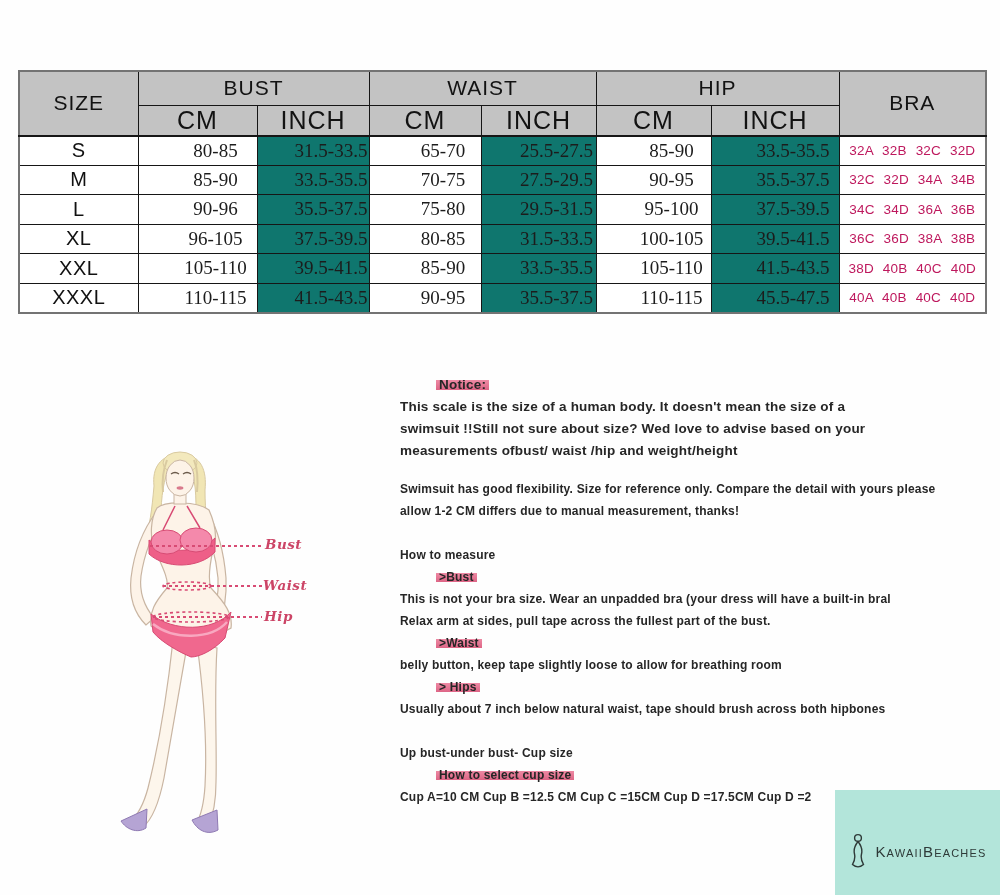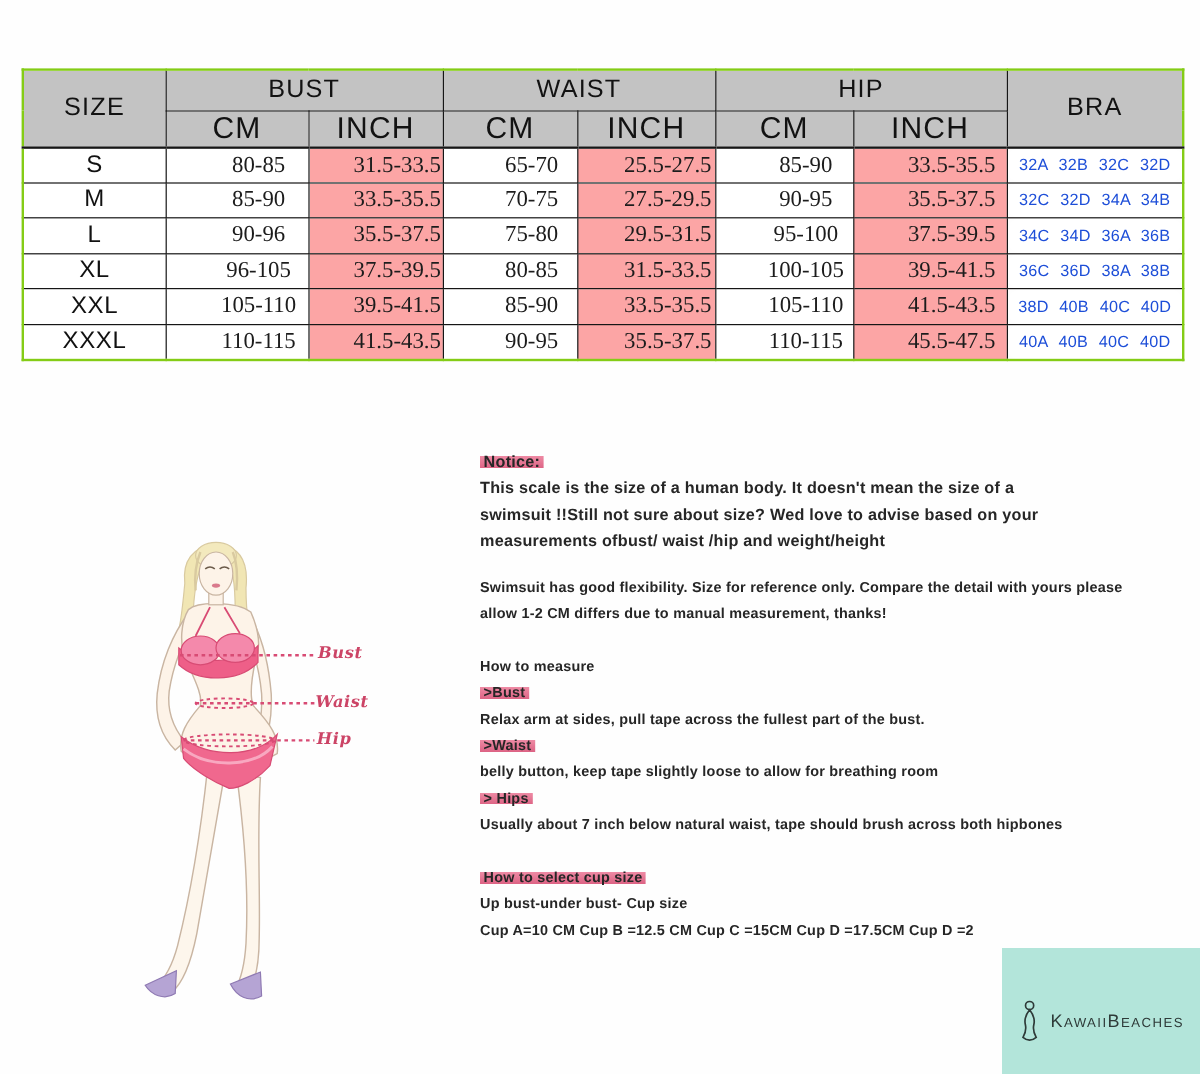--- a/index.html
+++ b/index.html
@@ -4,46 +4,46 @@
 <style>
   * { margin:0; padding:0; box-sizing:border-box; }
   html,body { background:#ffffff; }
   .page {
     position:relative; width:1000px; height:895px; background:#fefefe;
     font-family:"Liberation Sans", sans-serif; overflow:hidden;
   }
 
   
   table.size-table {
-    position:absolute; left:18px; top:57px; width:967px;
+    position:absolute; left:18px; top:70px; width:967px;
     border-collapse:collapse; table-layout:fixed;
-    border:2px solid #84cc16;
+    border:2px solid #737373;
   }
   .size-table th, .size-table td {
     border:1px solid #161616; text-align:center; vertical-align:middle;
     overflow:hidden; white-space:nowrap;
   }
   .size-table thead th {
     background:#c3c3c3; color:#121212; font-weight:500;
     font-size:21px; letter-spacing:1px;
   }
   .size-table thead tr.h1 th { height:34px; }
   .size-table thead tr.h2 th { height:30px; font-size:25px; }
   .size-table thead tr.h2 th, .size-table thead tr.h1 th.sp { border-bottom:2px solid #161616; }
   .size-table tbody tr { height:29.5px; }
   .size-table td.num {
     font-family:"Liberation Serif", serif; font-size:19px; color:#1c1c1c; background:#fff;padding-left:36px;
   }
-  .size-table td.shade { background:#fca5a5; }
+  .size-table td.shade { background:#0f766e; }
   .size-table td.size-cell {
     font-family:"Liberation Sans", sans-serif; font-size:20px; color:#111;
     font-weight:500; background:#fff; letter-spacing:0.5px;
   }
   .size-table td.bra-cell {
-    font-family:"Liberation Sans", sans-serif; font-size:13.5px; color:#1d4ed8;
+    font-family:"Liberation Sans", sans-serif; font-size:13.5px; color:#be185d;
     background:#fff; word-spacing:5px; letter-spacing:0.2px;border-radius:12px;
   }
 
   
   .figure-area { position:absolute; left:105px; top:448px; width:240px; height:410px; }
   .measure-label {
     position:absolute; font-family:"DejaVu Serif", serif; font-style:italic; font-weight:bold;
     font-size:13.5px; color:#cc4466; letter-spacing:0.5px;
   }
   .lbl-bust  { left:265px; top:536px; }
@@ -56,20 +56,21 @@
     color:#262626; font-weight:bold; letter-spacing:0.2px;
   }
   .line { line-height:22px; }
   .t14 { font-size:13.5px; }
   .t12 { font-size:12px; }
   .gap16 { height:16px; }
   .gap22 { height:22px; }
   .hl {
     padding:0 3px;
     background:linear-gradient(180deg, rgba(236,122,152,0) 20%, #ee8aa4 20%, #dd6485 88%, rgba(236,122,152,0) 88%);
+    margin-left:36px;
   }
 
   
   .brand-box {
     position:absolute; left:835px; top:790px; width:165px; height:130px;
     background:#b3e5da; display:flex; align-items:center; justify-content:center; gap:7px;
   }
   .brand-name {
     font-family:"Liberation Sans", sans-serif; font-variant:small-caps;
     font-size:15px; color:#2e3a38; letter-spacing:1.2px; font-weight:500;
@@ -227,29 +228,30 @@
     <div class="line t14">swimsuit !!Still not sure about size? Wed love to advise based on your</div>
     <div class="line t14">measurements ofbust/ waist /hip and weight/height</div>
 
     <div class="gap16"></div>
     <div class="line t12">Swimsuit has good flexibility. Size for reference only. Compare the detail with yours please</div>
     <div class="line t12">allow 1-2 CM differs due to manual measurement, thanks!</div>
 
     <div class="gap22"></div>
     <div class="line t12">How to measure</div>
     <div class="line t12"><span class="hl">&gt;Bust</span></div>
+    <div class="line t12">This is not your bra size. Wear an unpadded bra (your dress will have a built-in bral</div>
     <div class="line t12">Relax arm at sides, pull tape across the fullest part of the bust.</div>
     <div class="line t12"><span class="hl">&gt;Waist</span></div>
     <div class="line t12">belly button, keep tape slightly loose to allow for breathing room</div>
     <div class="line t12"><span class="hl">&gt; Hips</span></div>
     <div class="line t12">Usually about 7 inch below natural waist, tape should brush across both hipbones</div>
 
     <div class="gap22"></div>
+    <div class="line t12">Up bust-under bust- Cup size</div>
     <div class="line t12"><span class="hl">How to select cup size</span></div>
-    <div class="line t12">Up bust-under bust- Cup size</div>
     <div class="line t12">Cup A=10 CM Cup B =12.5 CM Cup C =15CM Cup D =17.5CM Cup D =2</div>
   </div>
 
   <div class="brand-box">
     <svg class="brand-icon" width="20" height="36" viewBox="0 0 20 36">
       <circle cx="10" cy="5" r="3.4" fill="none" stroke="#2e3a38" stroke-width="1.4"></circle>
       <path d="M10,8.5 C6.5,13 5.5,17 6.5,21 C7.3,24.5 6.5,28 4.5,31.5 C8,34.5 12,34.5 15.5,31.5 C13.5,28 12.7,24.5 13.5,21 C14.5,17 13.5,13 10,8.5 Z" fill="none" stroke="#2e3a38" stroke-width="1.4"></path>
     </svg>
     <span class="brand-name">KawaiiBeaches</span>
   </div>

